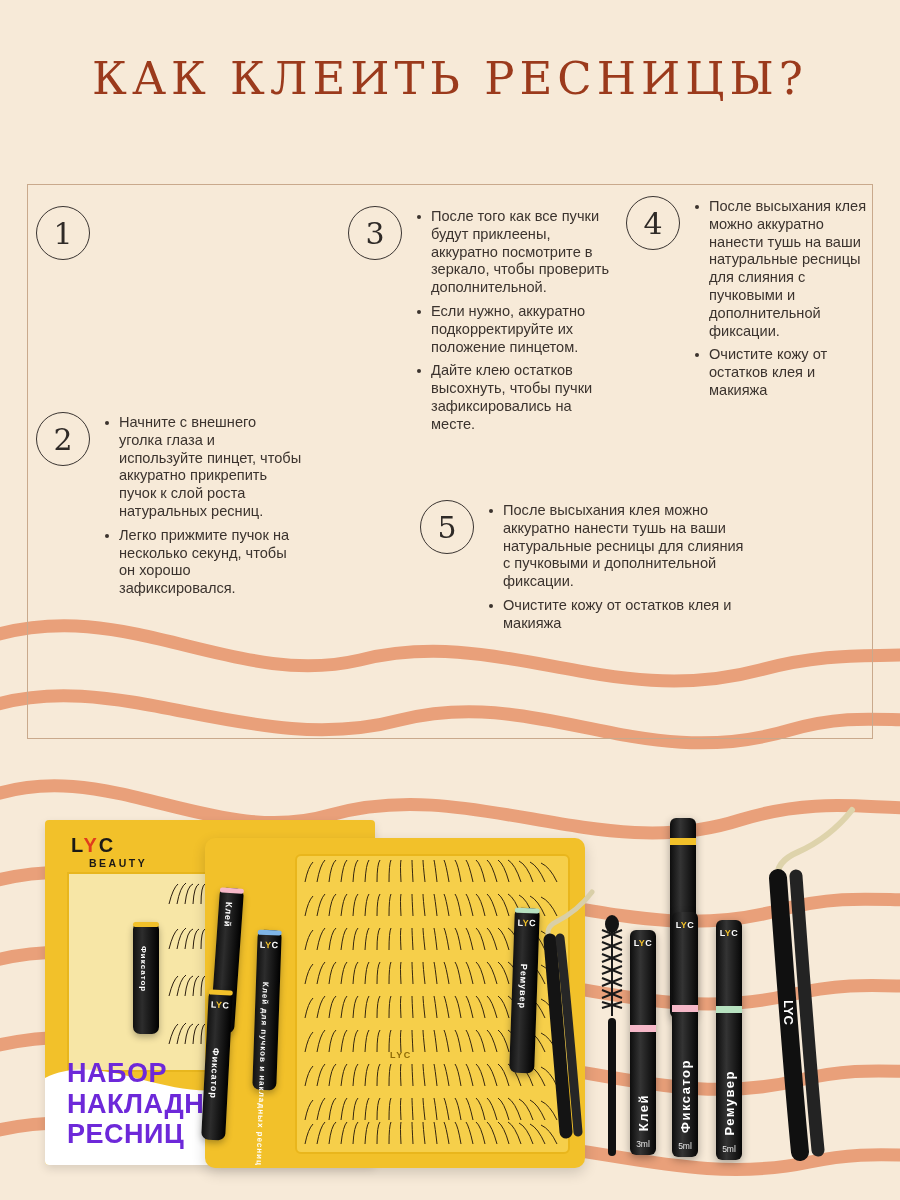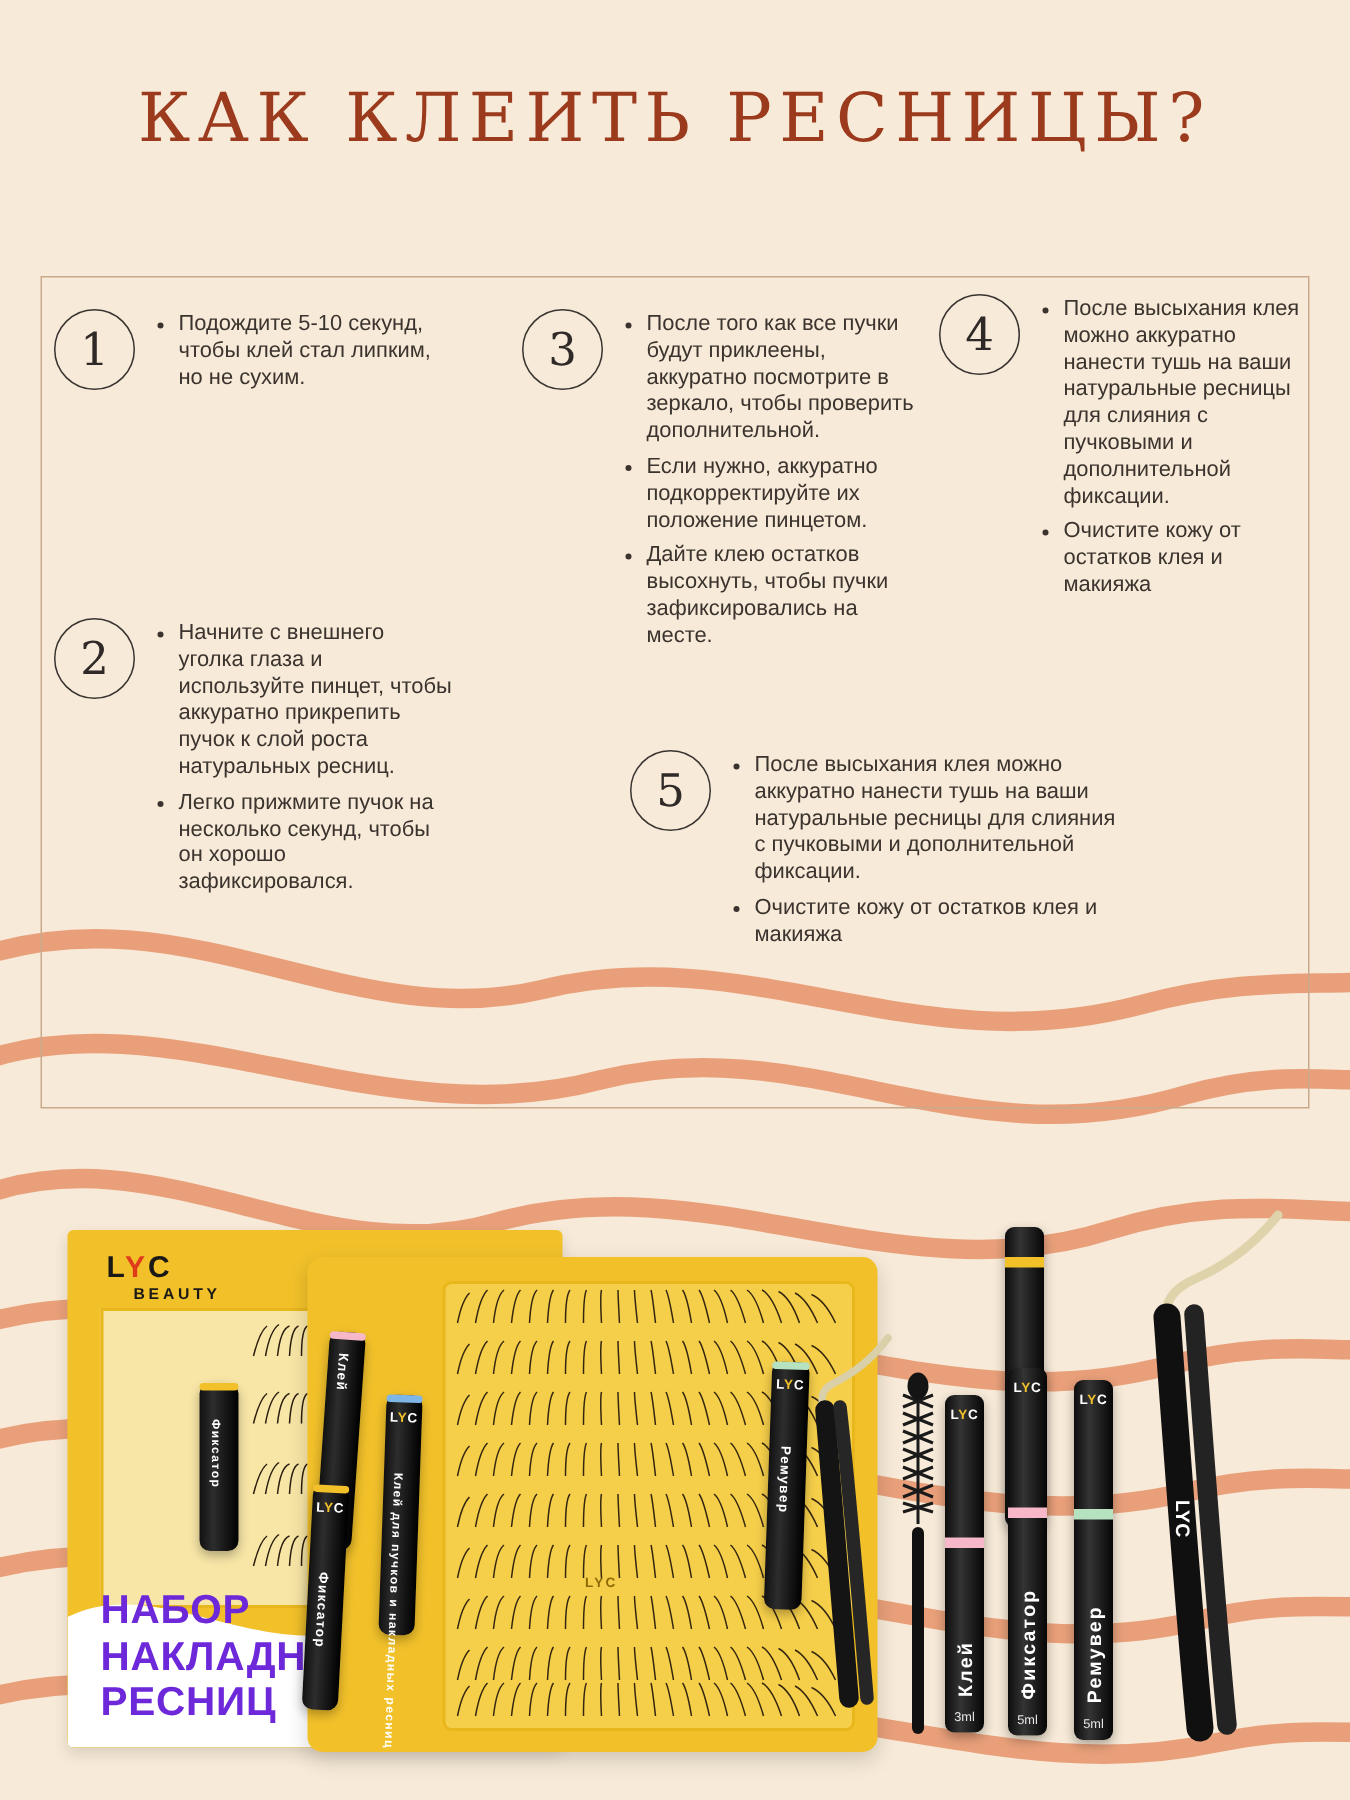--- a/index.html
+++ b/index.html
@@ -285,21 +285,20 @@
   </svg>
 
   <div id="title">КАК КЛЕИТЬ РЕСНИЦЫ?</div>
 
   <div id="frame"></div>
 
   <div class="step" id="step-1">
     <div class="badge">1</div>
     <div class="bullets">
       <ul>
-        <li>Подождите 5-10 секунд, чтобы клей стал липким, но не сухим.</li>
       </ul>
     </div>
   </div>
 
   <div class="step" id="step-2">
     <div class="badge">2</div>
     <div class="bullets">
       <ul>
         <li>Начните с внешнего уголка глаза и используйте пинцет, чтобы аккуратно прикрепить пучок к слой роста натуральных ресниц.</li>
         <li>Легко прижмите пучок на несколько секунд, чтобы он хорошо зафиксировался.</li>

